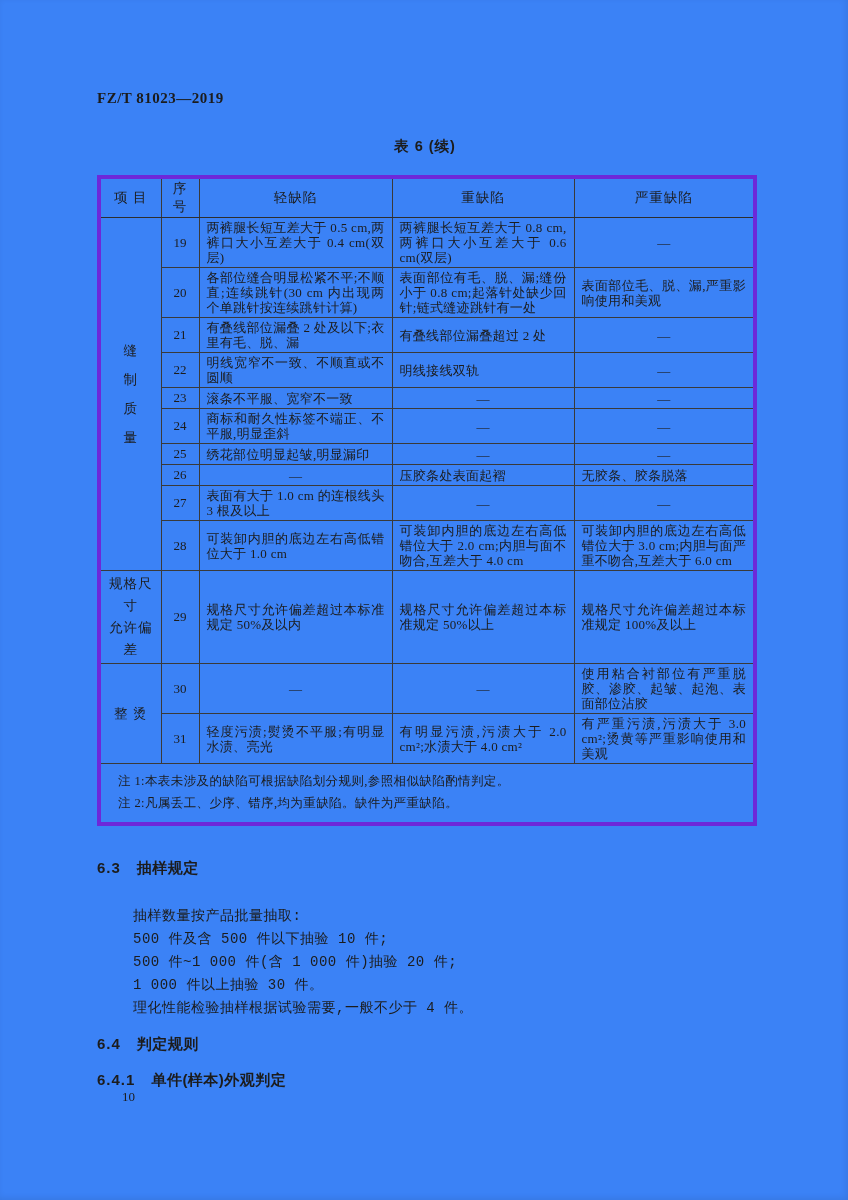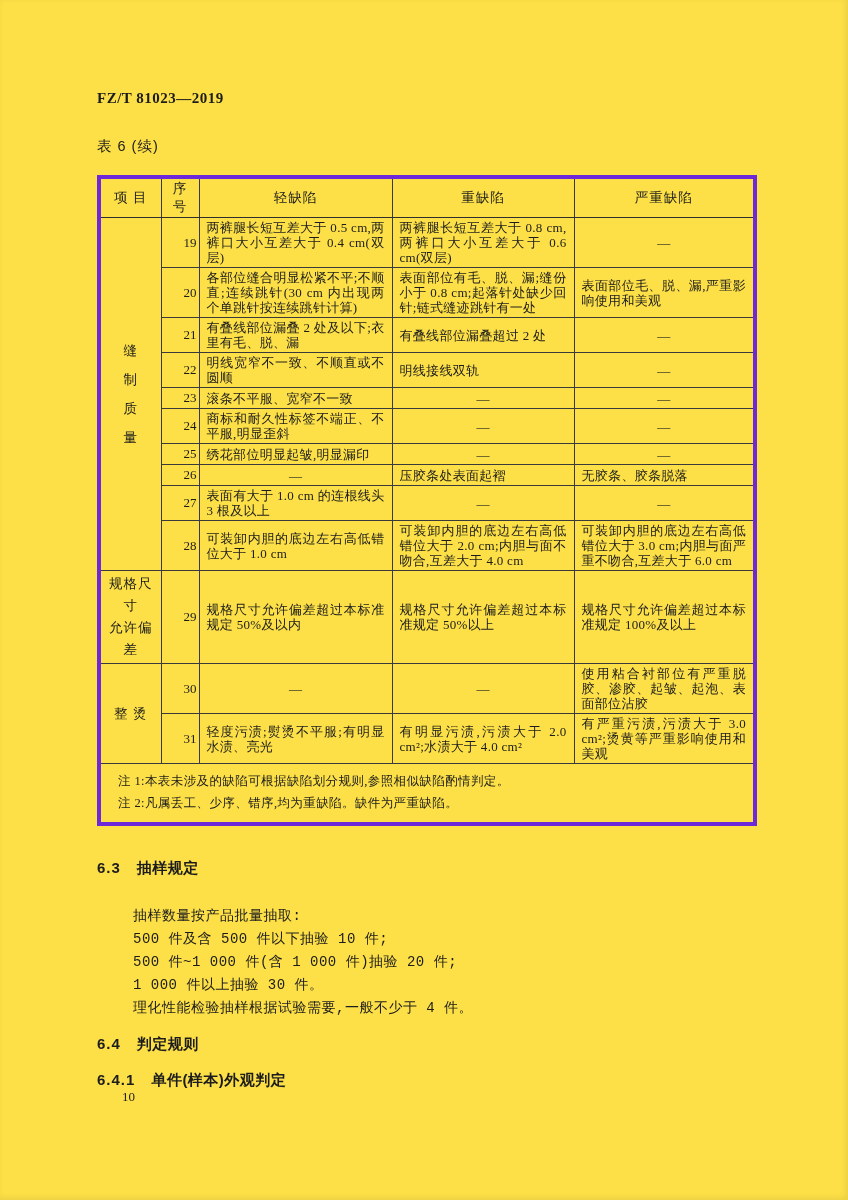--- a/index.html
+++ b/index.html
@@ -1,30 +1,30 @@
 <!DOCTYPE html>
 <html><head>
 <meta charset="utf-8">
 <style>
   html,body { margin:0; padding:0; background:#e8e8e6; }
   .page {
-    width:848px; height:1200px; background:#fde047; margin:0 auto;
+    width:848px; height:1200px; background:#3b82f6; margin:0 auto;
     position:relative; overflow:hidden;
     font-family:"Liberation Serif","DejaVu Serif",serif;
     color:#1c1c1c;
     box-shadow:inset -2px -2px 6px rgba(0,0,0,0.08);
   }
   .content { padding:90px 95px 0 97px; }
 
   .doc-code {
     font-size:15px; font-weight:bold; letter-spacing:0.5px;
   }
 
   .table-caption {
-    font-weight:normal; font-size:14.5px;
+    text-align:center; font-weight:bold; font-size:14.5px;
     font-family:"Liberation Sans","DejaVu Sans",sans-serif;
     margin:30px 0 19px 0; letter-spacing:1px;
   }
 
   table.defect-table {
     border-collapse:collapse; table-layout:fixed; width:656px;
     border:4px solid #6d28d9;
     font-size:13px;
   }
   .defect-table th {
@@ -33,21 +33,21 @@
     letter-spacing:1px;
   }
   .defect-table td {
     border:1px solid #3a3a3a; vertical-align:middle;
   }
   .cell-item {
     text-align:center; padding:2px 3px; white-space:pre-line;
     font-size:13.5px; line-height:22px; letter-spacing:1px;
   }
   .cell-item.vertical { line-height:29px; }
-  .cell-no { text-align:right; padding:2px 2px; font-size:13px; }
+  .cell-no { text-align:center; padding:2px 2px; font-size:13px; }
   .cell-defect {
     text-align:justify; padding:2px 7px; line-height:15px;
     letter-spacing:0.3px;
   }
   .cell-defect.dash { text-align:center; letter-spacing:0; }
   .notes-cell { padding:6px 8px 8px 17px !important; }
   .note-line { line-height:22px; font-size:12.5px; letter-spacing:0.4px; }
 
   .section-heading {
     font-family:"Liberation Sans","DejaVu Sans",sans-serif;

